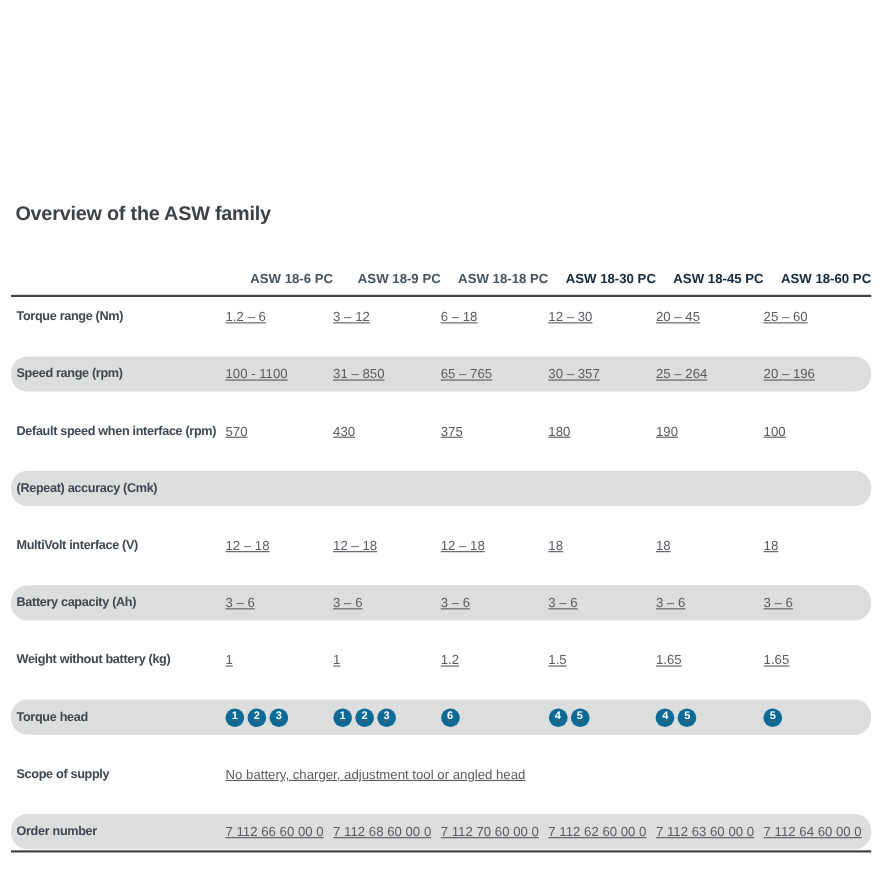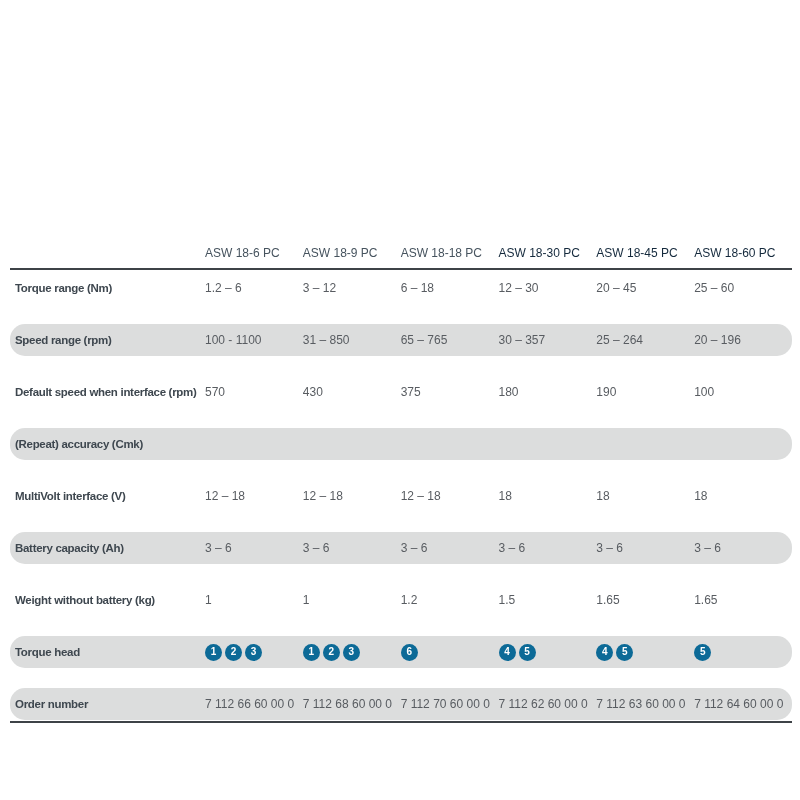--- a/index.html
+++ b/index.html
@@ -25,51 +25,53 @@
     font-size:18px;font-weight:bold;color:var(--c-title);
     letter-spacing:-0.2px;
   }
   .spec-table{position:absolute;left:10px;top:246px;width:782px;}
   .header-row{
     display:grid;grid-template-columns:195px repeat(6,1fr);
     align-items:end;padding-bottom:8px;
     border-bottom:2px solid var(--c-rule);
   }
   .hcell{
-    font-size:12px;font-weight:normal;white-space:nowrap;
+    font-size:12px;font-weight:bold;white-space:nowrap;
     color:var(--c-header);
+    text-align:right;
   }
   .hcell.hi{color:var(--c-header-hi);}
   .table-body{display:flex;flex-direction:column;gap:20px;margin-top:2px;}
   .row{
     display:grid;grid-template-columns:195px repeat(6,1fr);
     height:32px;align-items:center;background:#ffffff;
   }
   .row.shaded{background:var(--c-shade);border-radius:15px;}
   .row-label{
     font-size:11.5px;font-weight:bold;color:var(--c-label);
     padding-left:5px;white-space:nowrap;letter-spacing:-0.3px;
   }
   .cell{
-    font-size:12px;color:var(--c-value);white-space:nowrap;
+    font-size:12px;color:var(--c-value);white-space:nowrap;text-decoration:underline;
   }
   .span-cell{grid-column:2 / 8;}
   .badge-cell{display:flex;align-items:center;gap:3px;}
   .badge{
     display:inline-flex;width:17px;height:17px;border-radius:50%;
     background:var(--c-badge);color:var(--c-badge-text);
     align-items:center;justify-content:center;
     font-size:10px;font-weight:bold;line-height:1;
   }
   .bottom-rule{margin-top:1px;height:0;border-top:2px solid var(--c-rule);}
 </style>
 </head>
 <body>
 
 <div class="page">
+  <h1 class="page-title">Overview of the ASW family</h1>
 
   <div class="spec-table">
     <div class="header-row">
       <span class="hcell"></span>
 
     <span class="hcell">ASW 18-6 PC</span>
         <span class="hcell">ASW 18-9 PC</span>
         <span class="hcell">ASW 18-18 PC</span>
         <span class="hcell hi">ASW 18-30 PC</span>
         <span class="hcell hi">ASW 18-45 PC</span>
@@ -154,20 +156,24 @@
             <span class="badge">5</span>
           </div>
           <div class="cell badge-cell">
             <span class="badge">4</span>
             <span class="badge">5</span>
           </div>
           <div class="cell badge-cell">
             <span class="badge">5</span>
           </div>
         </div>
+        <div class="row">
+          <div class="row-label">Scope of supply</div>
+          <div class="cell span-cell">No battery, charger, adjustment tool or angled head</div>
+        </div>
         <div class="row shaded">
           <div class="row-label">Order number</div>
           <div class="cell">7 112 66 60 00 0</div>
           <div class="cell">7 112 68 60 00 0</div>
           <div class="cell">7 112 70 60 00 0</div>
           <div class="cell">7 112 62 60 00 0</div>
           <div class="cell">7 112 63 60 00 0</div>
           <div class="cell">7 112 64 60 00 0</div>
         </div>
       </div>

